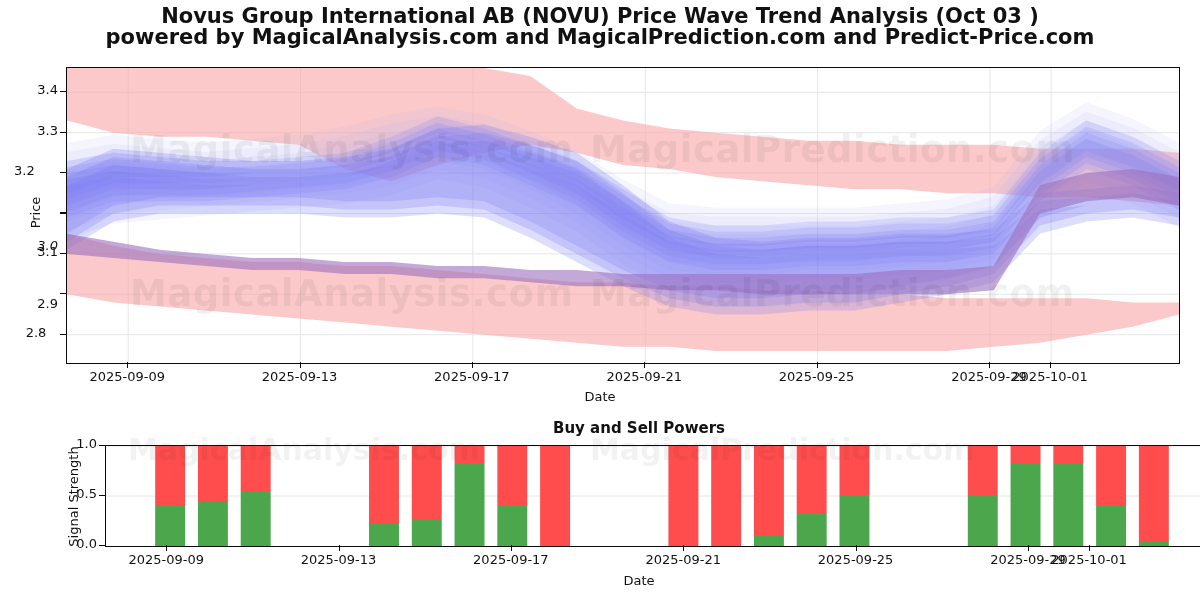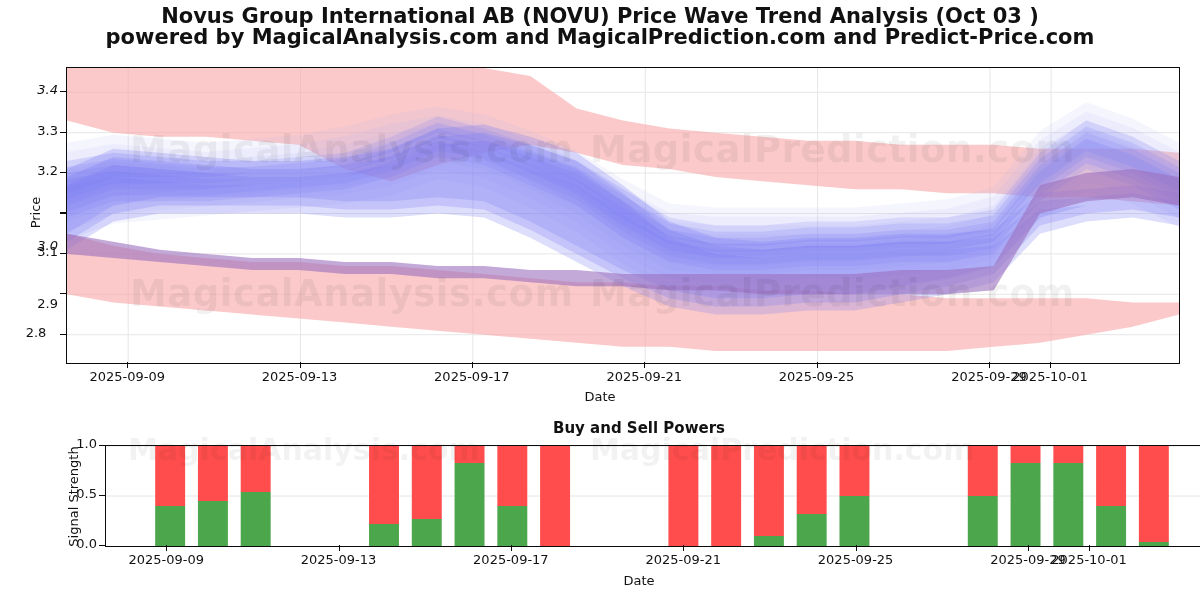--- a/index.html
+++ b/index.html
@@ -80,25 +80,25 @@
 
     <div id="p1-yticks">
         <div class="tick-text" style="left: 14px; width: 44px; text-align: center; top: 324.712px;">2.8</div>
         <div class="tickmark" style="left: 60px; top: 333.712px; width: 6px; height: 1.2px;"></div>
         <div class="tick-text" style="left: 14px; width: 44px; text-align: right; top: 284.301px; margin-top: 12px;">2.9</div>
         <div class="tickmark" style="left: 60px; top: 293.301px; width: 6px; height: 1.2px;"></div>
         <div class="tick-text" style="left: 14px; width: 44px; text-align: right; top: 238px; font-style: italic;">3.0</div>
         <div class="tickmark" style="left: 60px; top: 252.89px; width: 6px; height: 1.2px;"></div>
         <div class="tick-text" style="left: 14px; width: 44px; text-align: right; top: 203.479px; margin-top: 41px;">3.1</div>
         <div class="tickmark" style="left: 60px; top: 212.479px; width: 6px; height: 1.2px;"></div>
-        <div class="tick-text" style="left: 14px; width: 44px; text-align: right; top: 163.068px;">3.2</div>
+        <div class="tick-text" style="left: 14px; width: 44px; text-align: left; top: 163.068px;">3.2</div>
         <div class="tickmark" style="left: 60px; top: 172.068px; width: 6px; height: 1.2px;"></div>
         <div class="tick-text" style="left: 14px; width: 44px; text-align: right; top: 122.658px;">3.3</div>
         <div class="tickmark" style="left: 60px; top: 131.658px; width: 6px; height: 1.2px;"></div>
-        <div class="tick-text" style="left: 14px; width: 44px; text-align: right; top: 82.2466px; font-style: italic;">3.4</div>
+        <div class="tick-text" style="left: 14px; width: 44px; text-align: right; top: 82.2466px;">3.4</div>
         <div class="tickmark" style="left: 60px; top: 91.2466px; width: 6px; height: 1.2px;"></div>
       </div>
     <div id="p1-xticks">
         <div class="tick-text" style="left: 72.16px; width: 110px; text-align: center; top: 369px;">2025-09-09</div>
         <div class="tickmark" style="left: 127.16px; top: 362px; width: 1.2px; height: 6px;"></div>
         <div class="tick-text" style="left: 244.52px; width: 110px; text-align: center; top: 369px;">2025-09-13</div>
         <div class="tickmark" style="left: 299.52px; top: 362px; width: 1.2px; height: 6px;"></div>
         <div class="tick-text" style="left: 416.88px; width: 110px; text-align: center; top: 369px;">2025-09-17</div>
         <div class="tickmark" style="left: 471.88px; top: 362px; width: 1.2px; height: 6px;"></div>
         <div class="tick-text" style="left: 589.24px; width: 110px; text-align: center; top: 369px;">2025-09-21</div>

